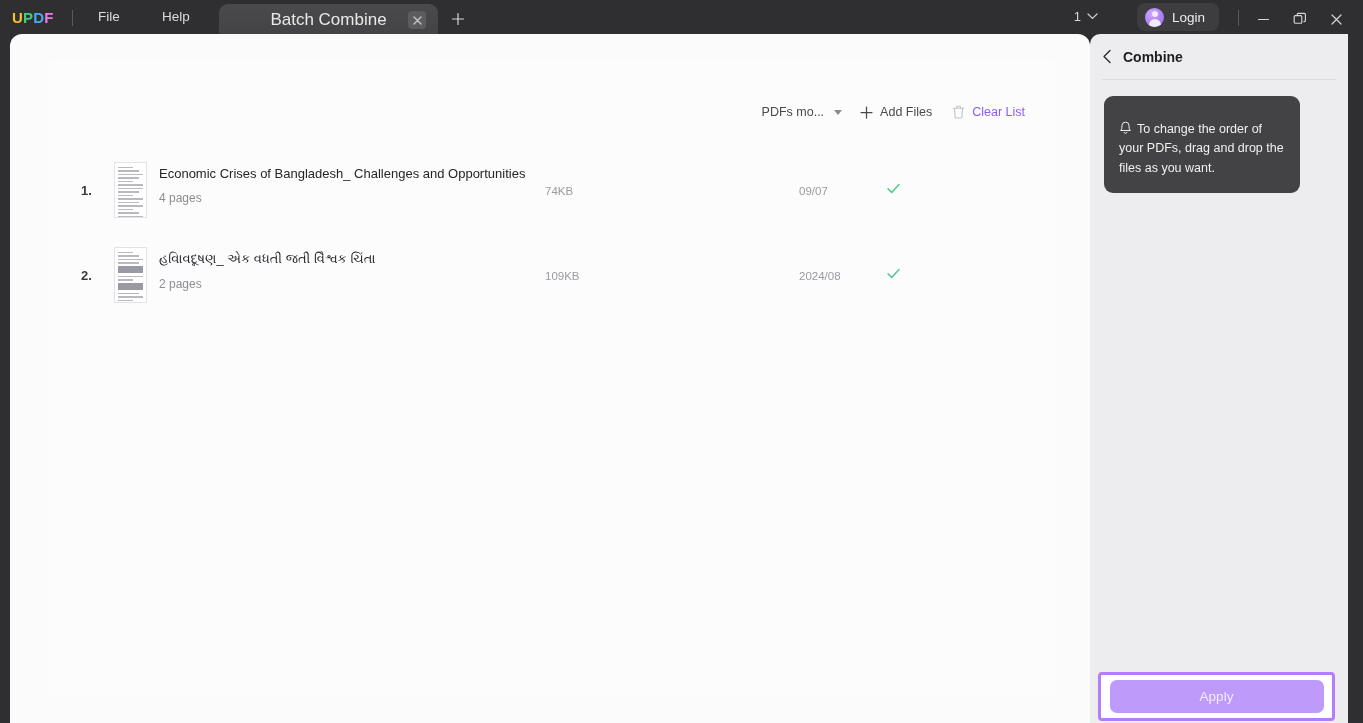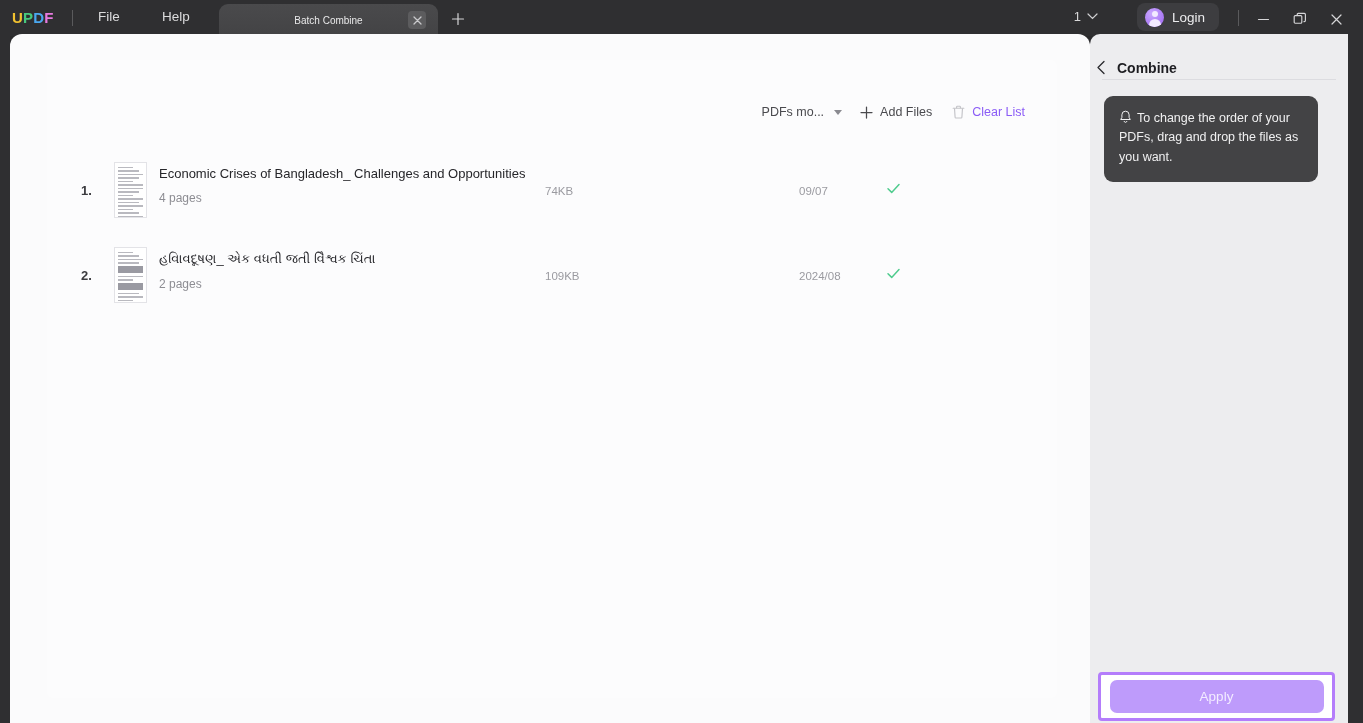--- a/index.html
+++ b/index.html
@@ -35,21 +35,21 @@
   .menu-help { left: 162px; }
 
   .tab {
     position: absolute; left: 219px; top: 4px;
     width: 219px; height: 32px;
     background: linear-gradient(to bottom,#4a4a4c,#434345);
     border-radius: 9px 9px 0 0;
     display: flex; align-items: center; justify-content: center;
   }
   .tab-label {
-    font-size: 10px; color: #e9e9ea;
+    font-size: 17px; color: #e9e9ea;
     position: absolute; left: 0; right: 0; text-align: center;
     padding: 0 34px;
     white-space: nowrap; overflow: hidden; text-overflow: ellipsis;
   }
   .tab-close {
     position: absolute; right: 12px; top: 7px;
     width: 18px; height: 18px; border-radius: 4px;
     background: #5c5c5e;
     display: flex; align-items: center; justify-content: center;
   }
@@ -174,32 +174,32 @@
 
   
   .sidebar {
     position: absolute; left: 1090px; top: 34px;
     width: 258px; height: 689px;
     background: #ededef;
     border-radius: 10px 0 0 0;
   }
   .sb-header {
     position: absolute; left: 0; top: 0; width: 218px; height: 45px;
-    display: flex; align-items: center; gap: 10px; padding-left: 6px; margin-top: 11px;
+    display: flex; align-items: center; gap: 10px; padding-left: 12px;
   }
   .sb-title { font-size: 14px; font-weight: bold; color: #1d1d21; }
   .sb-rule {
     position: absolute; left: 12px; top: 45px; width: 234px; height: 1px;
     background: #dcdce0;
   }
   .notice {
     position: absolute; left: 14px; top: 62px;
-    width: 214px;
+    width: 196px;
     background: #434345; border-radius: 9px;
-    padding: 13px 15px 15px 15px;
+    padding: 24px 15px 15px 15px;
     color: #f0f0f1; font-size: 12.5px; line-height: 1.55;
   }
   .bell { display: inline-block; vertical-align: -2px; margin-right: 5px; }
 
   .apply-wrap {
     position: absolute; left: 8px; top: 638px;
     width: 237px; height: 49px;
     border: 3px solid #b47dfb;
     border-radius: 4px;
     display: flex; align-items: center; justify-content: center;

